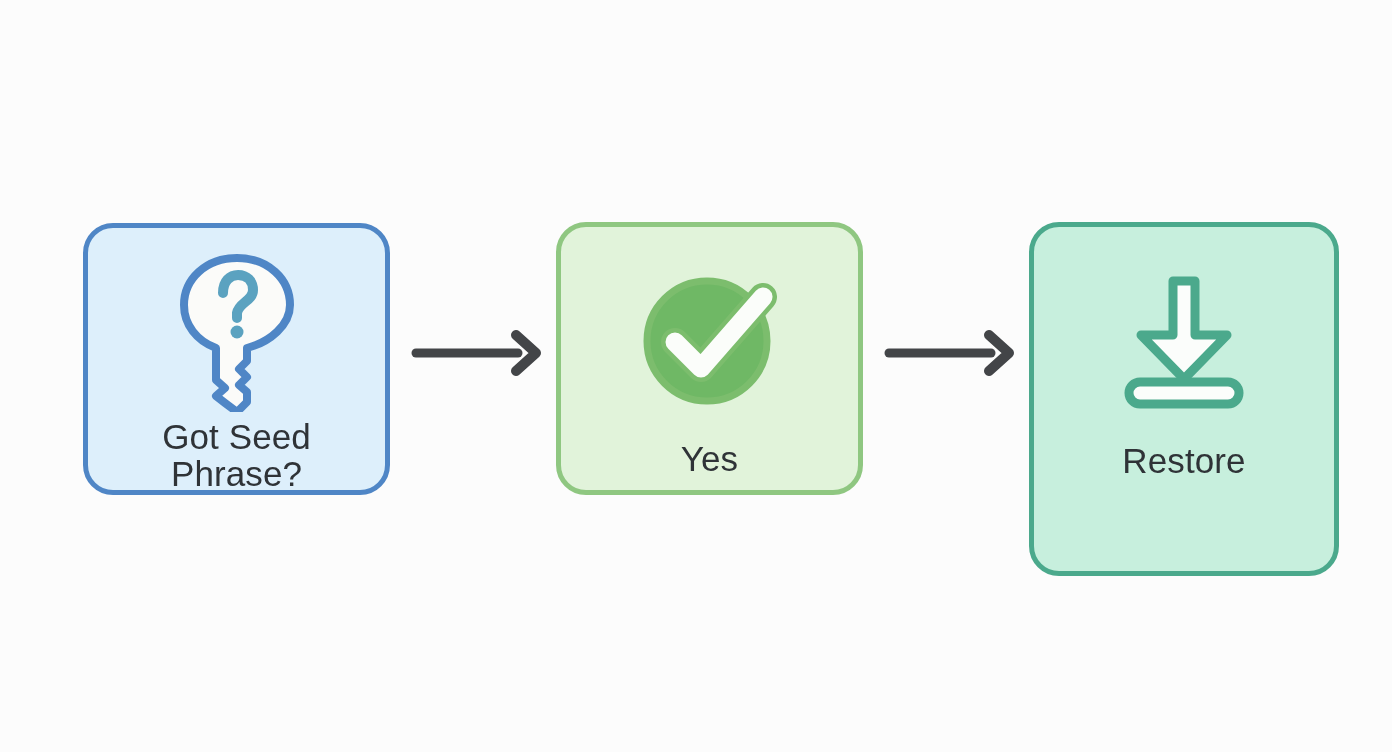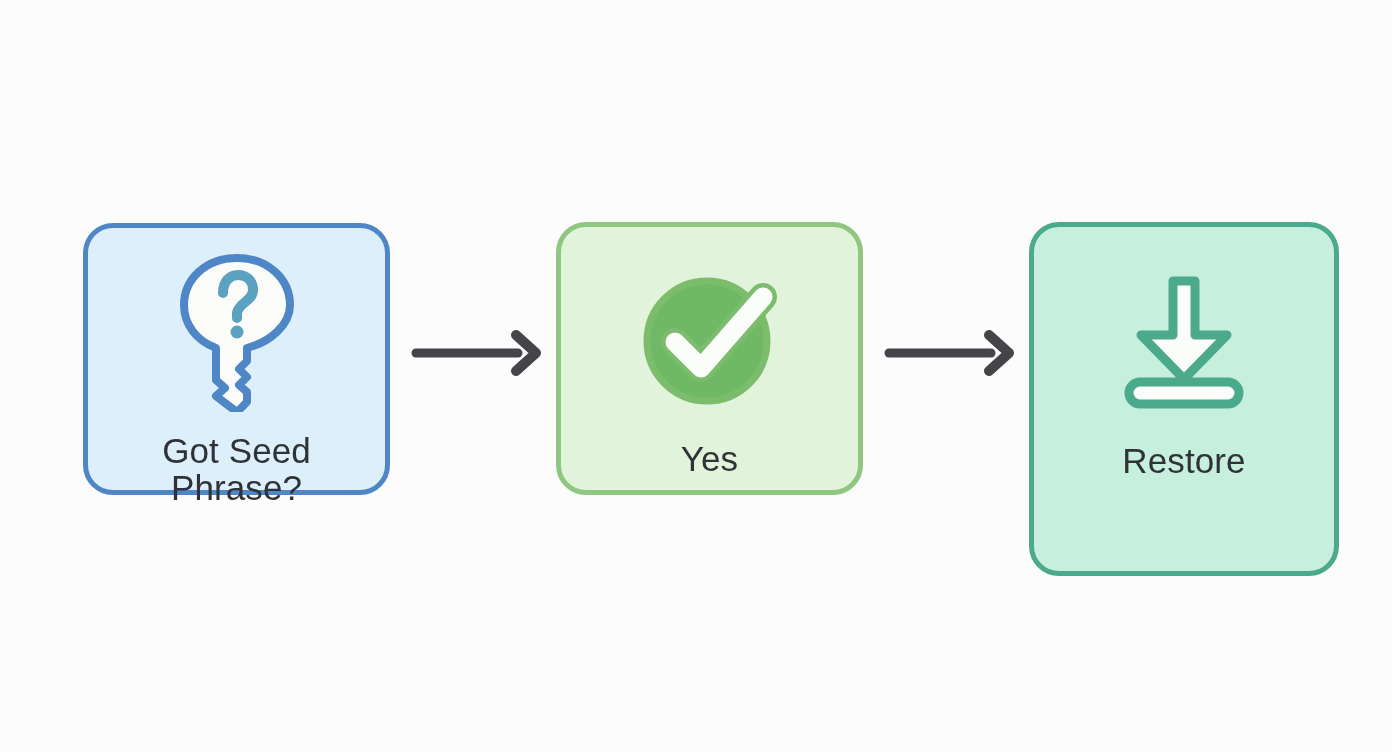--- a/index.html
+++ b/index.html
@@ -51,21 +51,21 @@
   #card-seed-phrase {
     left: 83px;
     top: 223px;
     width: 307px;
     height: 272px;
     background: #ddeffb;
     border-color: #4f86c6;
     padding-top: 24px;
   }
   #card-seed-phrase .card-label {
-    margin-top: 16px;
+    margin-top: 2px;
     text-align: center;
   }
 
   
   #card-yes {
     left: 556px;
     top: 222px;
     width: 307px;
     height: 273px;
     background: #e1f3da;

